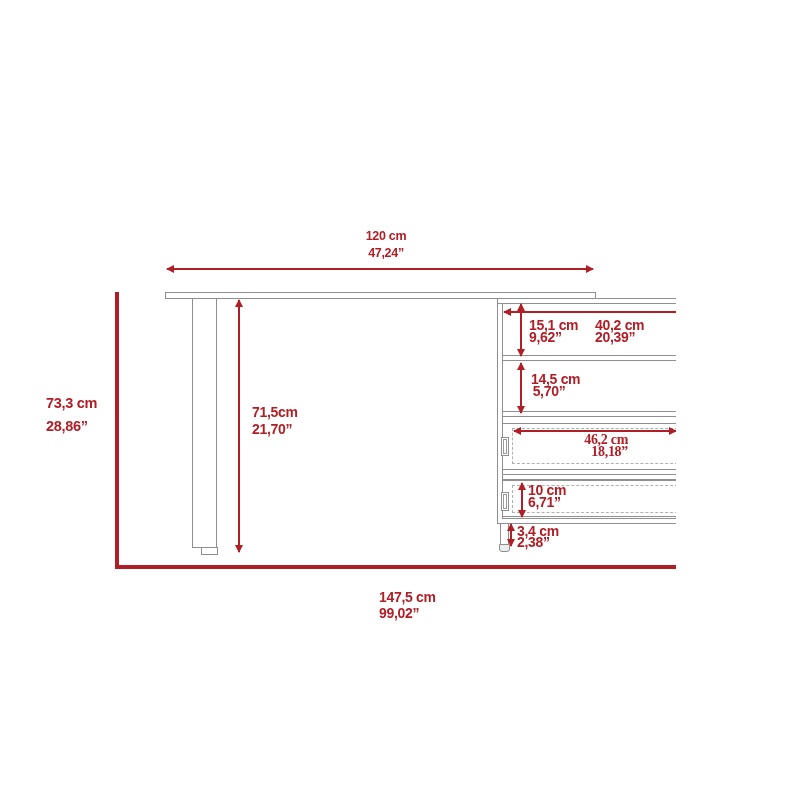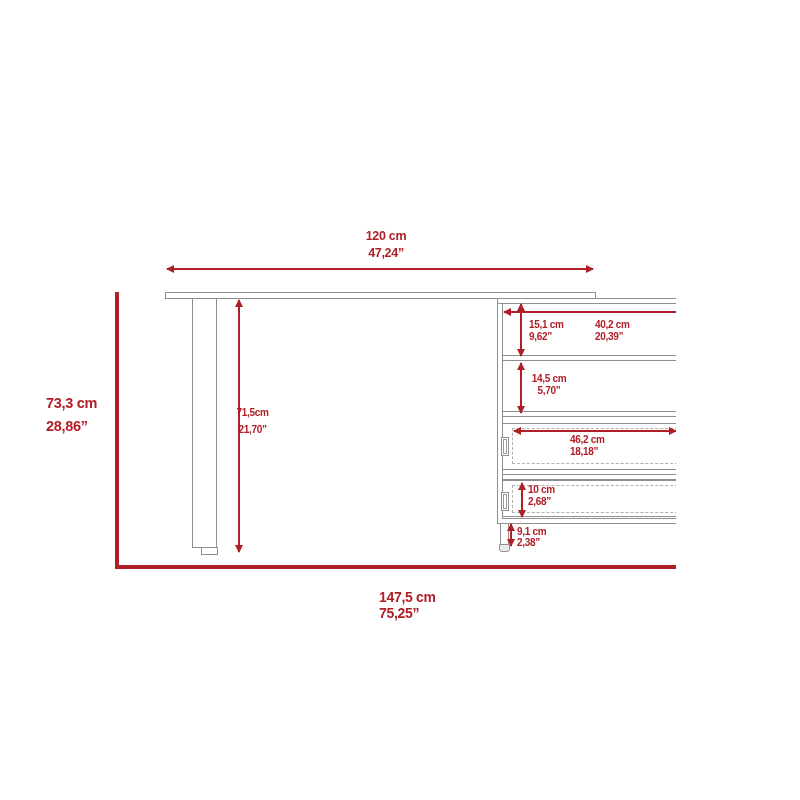--- a/index.html
+++ b/index.html
@@ -23,31 +23,31 @@
     border-top:4px solid transparent; border-bottom:4px solid transparent; border-right:8px solid #b01e26; }
   .h-arrow::after { content:""; position:absolute; right:-1px; top:-3px;
     border-top:4px solid transparent; border-bottom:4px solid transparent; border-left:8px solid #b01e26; }
   .v-arrow { position:absolute; width:2px; background:#b01e26; }
   .v-arrow::before { content:""; position:absolute; top:-1px; left:-3px;
     border-left:4px solid transparent; border-right:4px solid transparent; border-bottom:8px solid #b01e26; }
   .v-arrow::after { content:""; position:absolute; bottom:-1px; left:-3px;
     border-left:4px solid transparent; border-right:4px solid transparent; border-top:8px solid #b01e26; }
   
   .dim { position:absolute; color:#b01e26; font-weight:700; letter-spacing:-0.3px; white-space:nowrap; }
-  .sm  { font-size:10px; line-height:12px; }
+  .sm  { font-size:14px; line-height:12px; }
   .md  { font-size:12.5px; line-height:17px; text-align:center; }
   .lg  { font-size:14.5px; line-height:23px; }
   .lg2 { font-size:14px;  line-height:16px; }
   .t-120 { left:336px; top:228px; width:100px; }
   .t-73  { left:46px;  top:392px; }
-  .t-71  { left:236px; top:404px; width:33px; text-align:center; line-height:17px; }
+  .t-71  { left:252px; top:404px; width:33px; text-align:center; line-height:17px; }
   .t-151 { left:529px; top:319px; }
   .t-518 { left:595px; top:319px; }
   .t-145 { left:531px; top:373px; width:36px; text-align:center; }
-  .t-462 { left:570px; top:434px; width:58px; text-align:left; }
+  .t-462 { left:570px; top:434px; width:58px; text-align:right;font-family:Liberation Serif, serif; }
   .t-10  { left:528px; top:484px; }
   .t-74  { left:517px; top:526px; line-height:11px; }
   .t-147 { left:379px; top:589px; }
 </style>
 </head>
 <body>
 
 <div class="canvas">
 
   <div class="box" style="left:165px; top:292px; width:431px; height:7px;"></div>
@@ -133,26 +133,26 @@
     <div>5,70”</div>
   </div>
 
   <div class="dim sm t-462">
     <div>46,2 cm</div>
     <div>18,18”</div>
   </div>
 
   <div class="dim sm t-10">
     <div>10 cm</div>
-    <div>2,68”</div>
+    <div>6,71”</div>
   </div>
 
   <div class="dim sm t-74">
-    <div>9,1 cm</div>
+    <div>3,4 cm</div>
     <div>2,38”</div>
   </div>
 
   <div class="dim lg2 t-147">
     <div>147,5 cm</div>
-    <div>75,25”</div>
+    <div>99,02”</div>
   </div>
 
 </div>
 
 </body></html>

